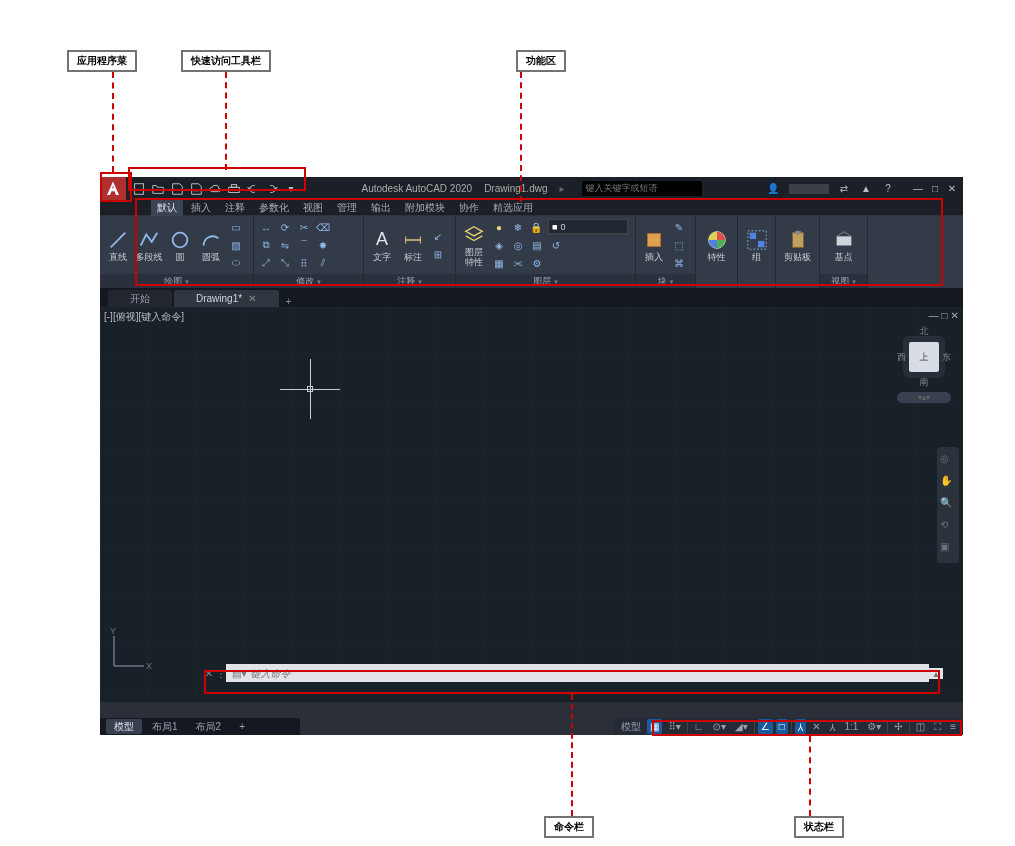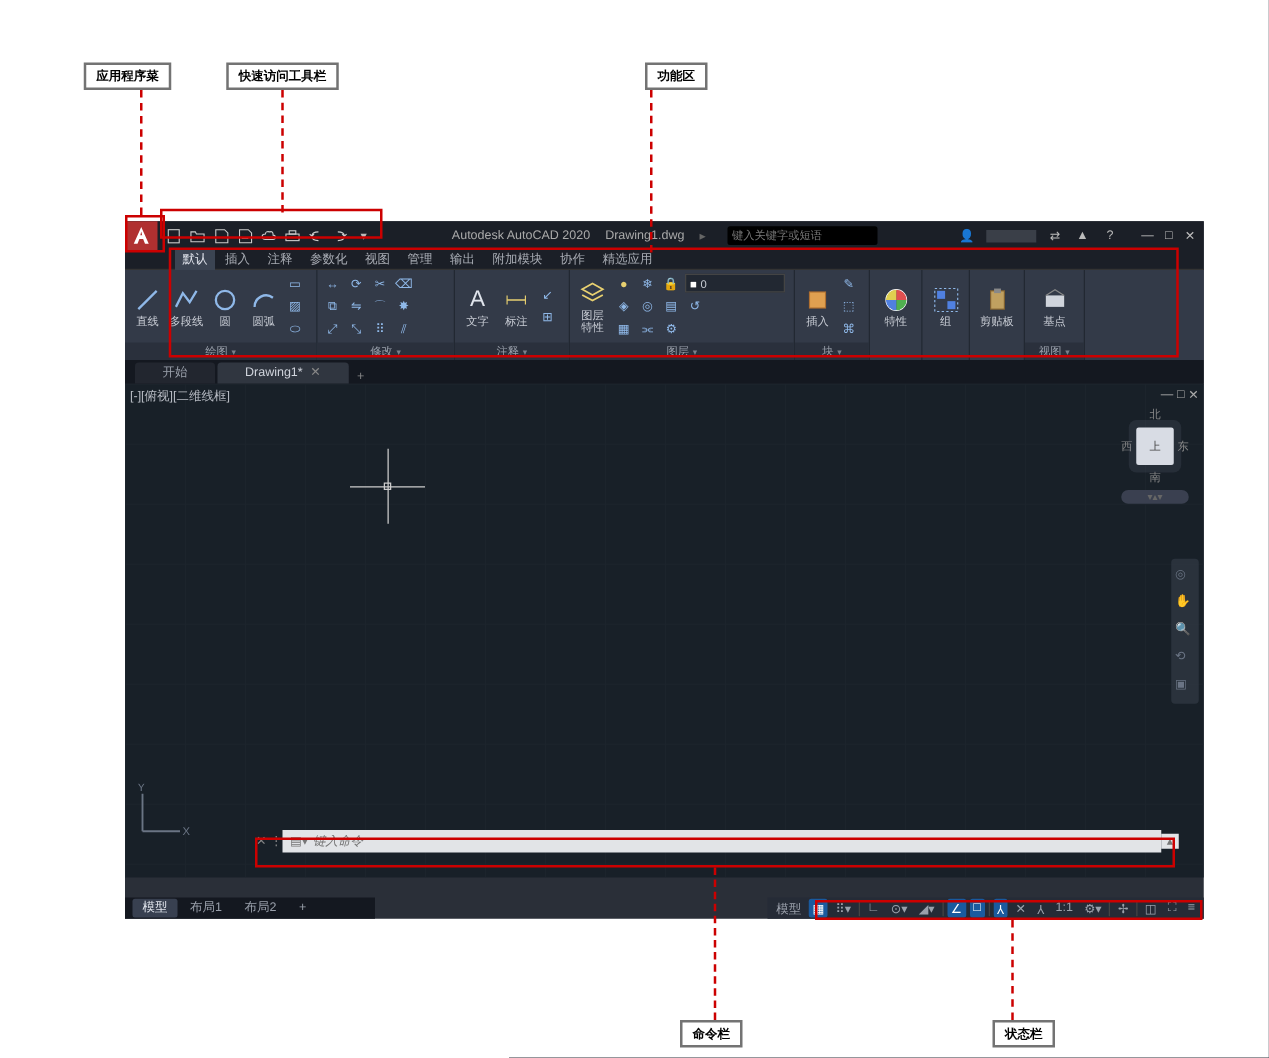--- a/index.html
+++ b/index.html
@@ -17,21 +17,21 @@
   .qat { display: flex; align-items: center; gap: 5px; padding: 0 6px; }
   .qat-icon { width: 14px; height: 14px; color: #bbb; display:flex; align-items:center; justify-content:center; }
   .title-center { position: absolute; left: 0; right:0; display:flex; justify-content:center; align-items:center; gap:12px; pointer-events:none; }
   .title-text { color: #aaa; font-size: 10px; }
   .search-box { width: 120px; height: 15px; background: #000000; border-radius: 2px; font-size: 9px; color: #777; padding: 0 4px; line-height:15px; pointer-events:auto; }
   .title-right { margin-left: auto; display: flex; align-items: center; gap: 8px; padding-right: 4px; }
   .win-btns { display: flex; gap: 3px; margin-left: 8px; }
   .win-btn { width: 14px; height: 12px; color: #bbb; display:flex; align-items:center; justify-content:center; }
 
   
-  .ribbon-tabs { height: 16px; background: #1b1f27; display: flex; align-items: center; padding-left: 40px; gap: 2px; font-size: 10px; border-bottom: 1px solid #333; }
+  .ribbon-tabs { height: 16px; background: #1b1f27; display: flex; align-items: center; padding-left: 51px; gap: 2px; font-size: 10px; border-bottom: 1px solid #333; }
   .rtab { padding: 0 6px; color: #a8acb4; height:16px; line-height:16px; }
   .rtab.active { background: #3b4452; color: #e0e4ec; }
 
   
   .ribbon { height: 72px; background: #333a48; display: flex; position: relative; }
   .panel { border-right: 1px solid #222832; display: flex; flex-direction: column; position: relative; }
   .panel-body { flex: 1; display: flex; align-items: center; padding: 2px 4px; gap: 3px; }
   .panel-title { height: 14px; text-align: center; font-size: 9px; color: #9aa0ab; background: #2a303c; line-height: 14px; position:relative; }
   .panel-title::after { content:"▾"; font-size:7px; margin-left:3px; color:#7a808b; }
   .big-btn { display: flex; flex-direction: column; align-items: center; width: 28px; gap:1px; }
@@ -426,21 +426,21 @@
   </div>
 
   <div class="file-tabs">
     <div class="ftab">开始</div>
     <div class="ftab active"><span>Drawing1*</span><span class="close">✕</span></div>
     <div class="ftab-plus">+</div>
   </div>
 
   <div class="draw-area">
     <div class="grid-lines"></div>
-    <div class="viewport-label">[-][俯视][二维线框]</div>
+    <div class="viewport-label">[-][俯视][键入命令]</div>
     <div class="vp-controls">
       <span>—</span>
       <span>□</span>
       <span>✕</span>
     </div>
     <div class="crosshair">
         <div class="crosshair-box"></div>
       </div>
 
     <div class="viewcube">

